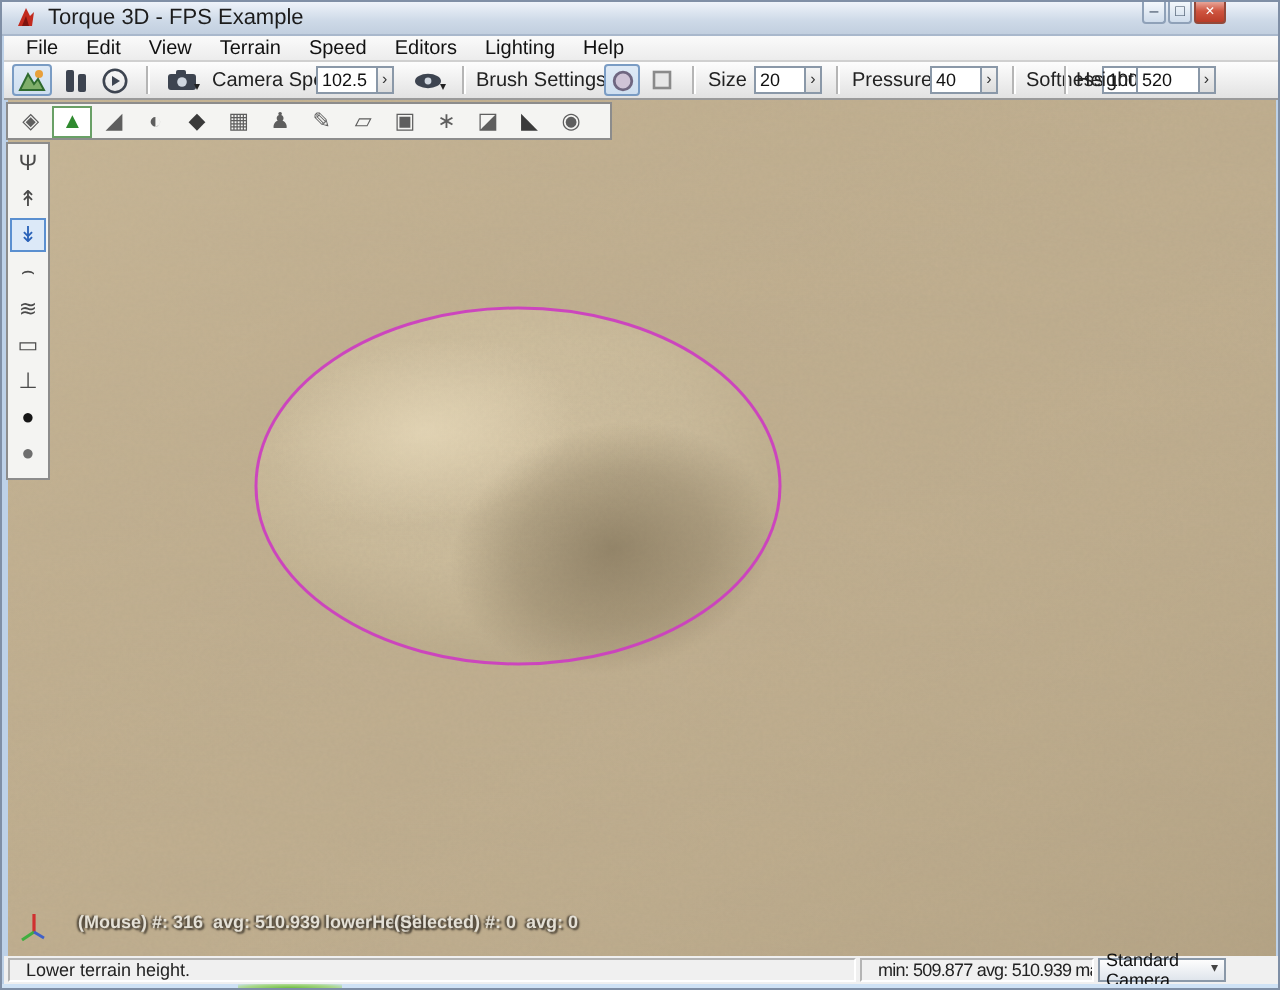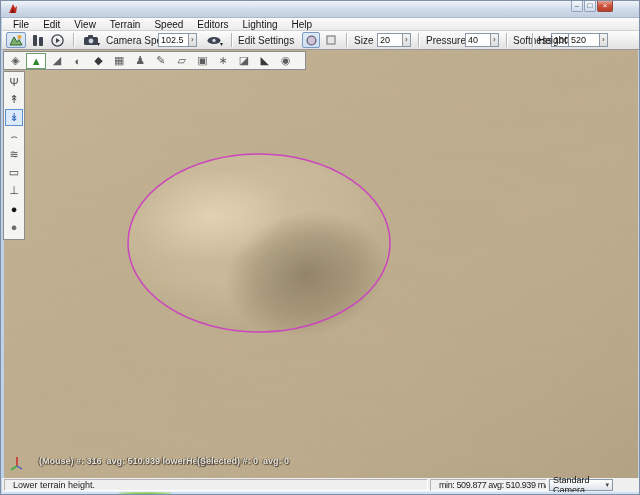--- a/index.html
+++ b/index.html
@@ -77,20 +77,21 @@
 </head>
 <body>
 
 <div id="app">
 
   <div class="titlebar">
     <svg class="logo" viewBox="0 0 12 12">
       <path d="M2 10 L6 1 L8 5 L10 3 L9 10 Z" fill="#c22a1e"></path>
       <path d="M4 10 L6 5 L7.5 10 Z" fill="#7e1410"></path>
     </svg>
+    <span class="title">Torque 3D - FPS Example</span>
     <div class="capbtns">
       <div class="capbtn">–</div>
       <div class="capbtn">□</div>
       <div class="capbtn close">×</div>
     </div>
   </div>
 
   <div class="menubar">
 
   <div class="mitem">File</div>
@@ -139,21 +140,21 @@
     </div>
     <div class="tb" style="left:201px;width:22px;">
       <svg width="14" height="9" viewBox="0 0 14 9">
         <ellipse cx="7" cy="4.5" rx="6.5" ry="3.6" fill="#3d4450"></ellipse>
         <circle cx="7" cy="4.5" r="1.7" fill="#cfd6df"></circle>
       </svg>
       <span class="ddtick">▾</span>
     </div>
     <div class="sep" style="left:229px;"></div>
 
-    <span class="lbl" style="left:236px;">Edit Settings</span>
+    <span class="lbl" style="left:236px;">Brush Settings</span>
     <div class="tb pressed" style="left:300px;width:18px;">
       <svg width="11" height="11" viewBox="0 0 11 11">
         <circle cx="5.5" cy="5.5" r="4.4" fill="#cfc3d6" stroke="#6f6680" stroke-width="1.4"></circle>
       </svg>
     </div>
     <div class="tb" style="left:320px;width:18px;">
       <svg width="10" height="10" viewBox="0 0 10 10">
         <rect x="1" y="1" width="8" height="8" fill="#e7e7e7" stroke="#8a8a8a" stroke-width="1.3"></rect>
       </svg>
     </div>

